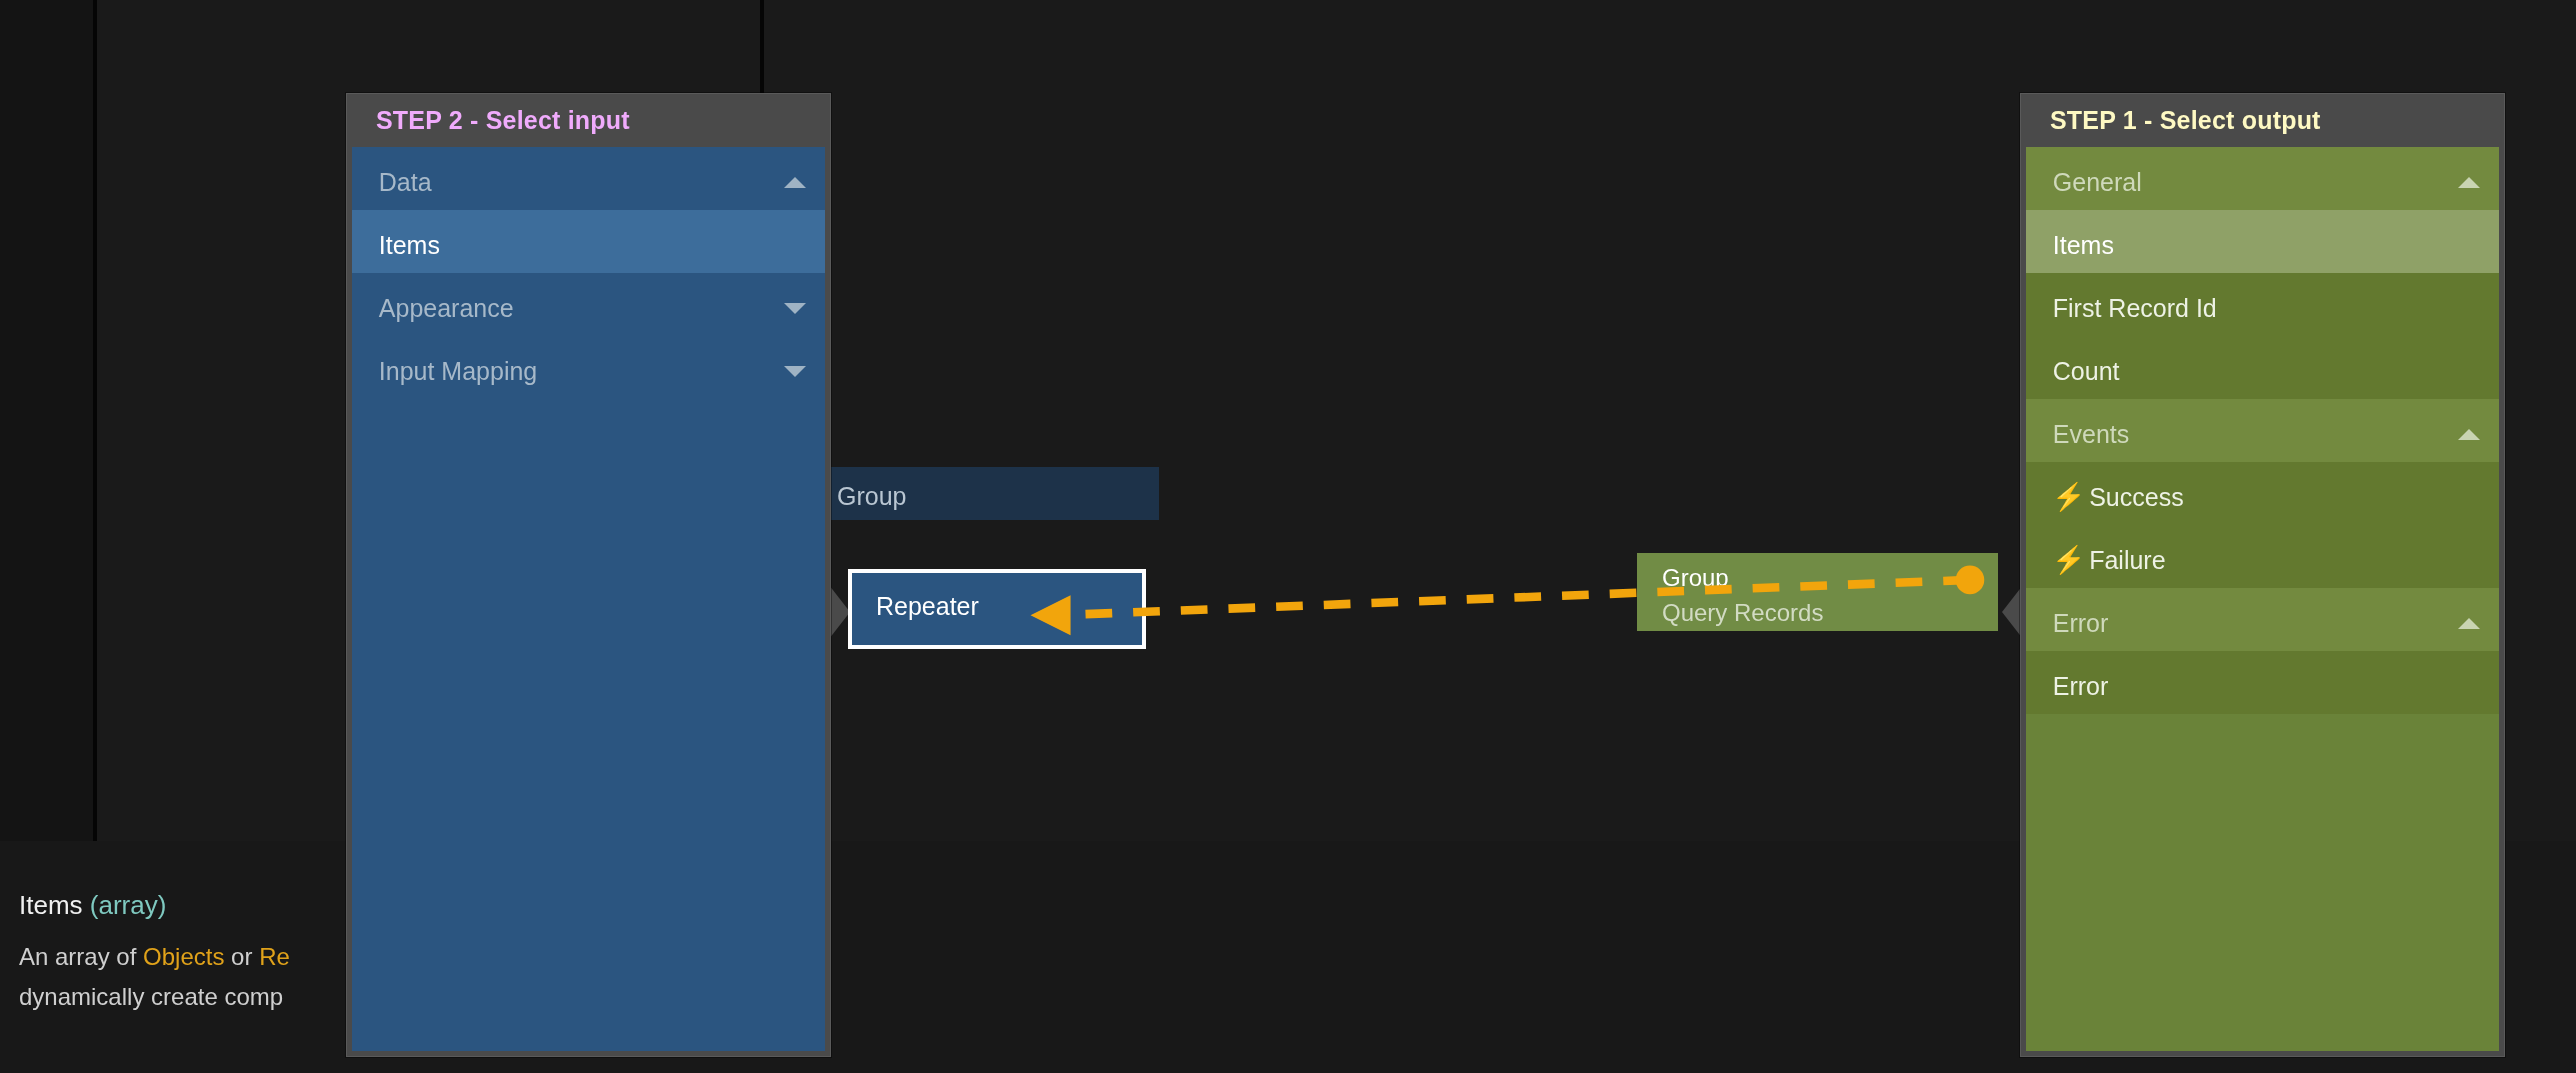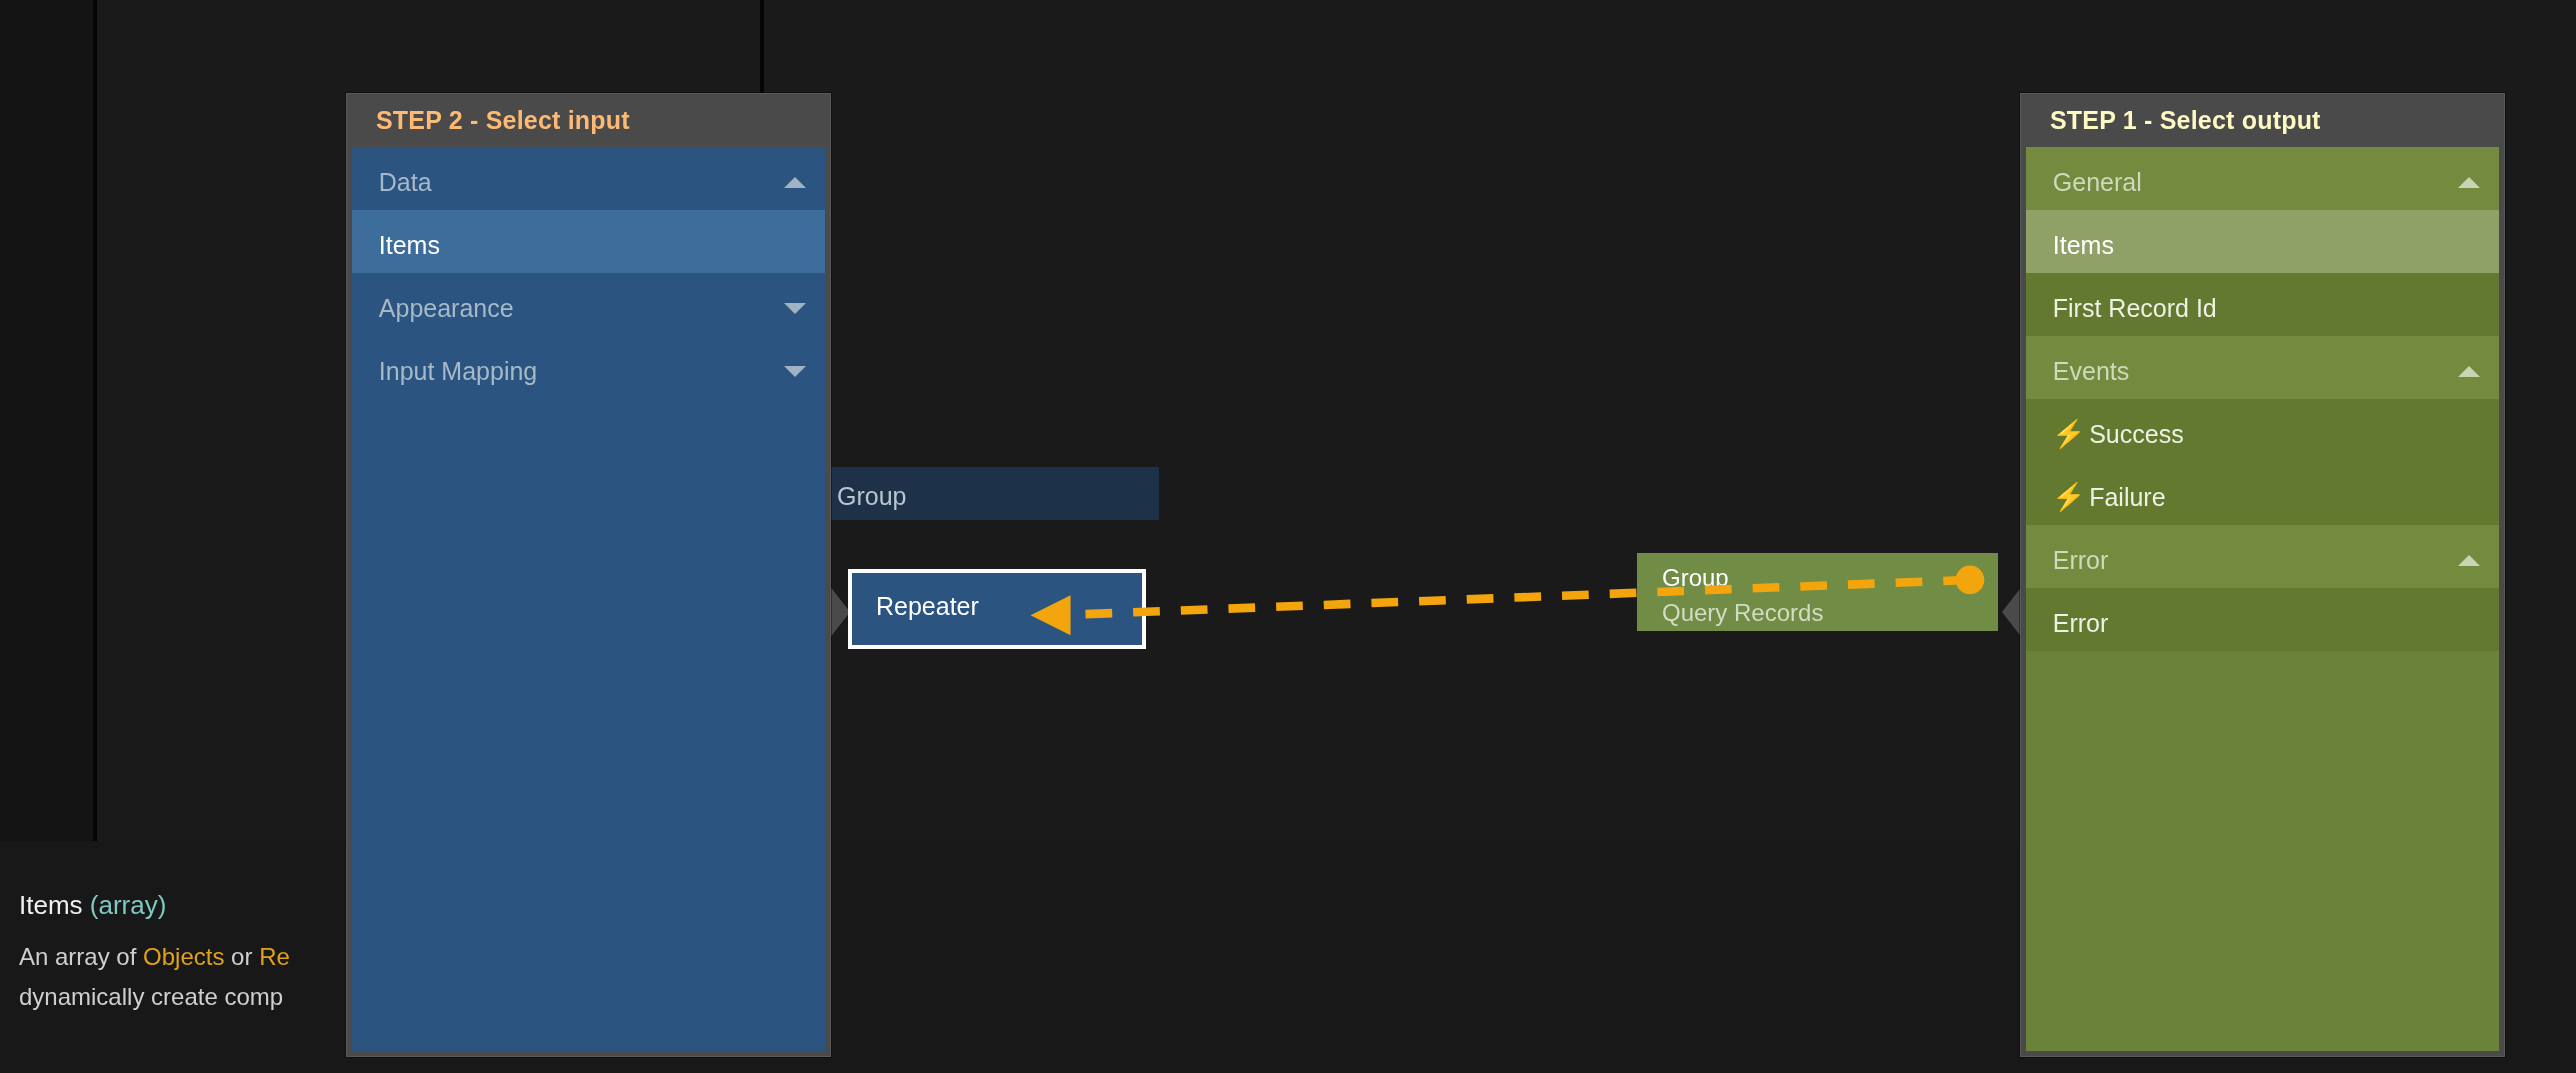--- a/index.html
+++ b/index.html
@@ -175,21 +175,21 @@
     display: inline-block;
     width: 25px;
     margin-right: 11.4px;
     font-size: 27px;
     line-height: 1;
   }
   .row .rowlabel { display: inline-block; }
 
   
   #panel-input { left: 346px; top: 93px; width: 485px; height: 964px; }
-  #panel-input .panel-header .title { color: #fdba74; }
+  #panel-input .panel-header .title { color: #f0abfc; }
   #panel-input .panel-body { background: #2b5580; }
   #panel-input .row.group-row { background: #2b5580; color: #a7b9c9; }
   #panel-input .row.leaf { background: #2f5b86; color: #dbe6ef; }
   #panel-input .row.leaf.selected { background: #3d6d9b; color: #ffffff; }
   #panel-input .row.group-row.first { background: #2b5580; }
   #panel-input .caret.up { border-bottom: 11.4px solid #9fb3c4; }
   #panel-input .caret.down { border-top: 11.4px solid #9fb3c4; }
 
   
   #panel-output { left: 2020px; top: 93px; width: 485px; height: 964px; }
@@ -286,20 +286,23 @@
       </div>
 
       <div class="row leaf selected">
         <span class="rowlabel">Items</span>
       </div>
 
       <div class="row leaf">
         <span class="rowlabel">First Record Id</span>
       </div>
 
+      <div class="row leaf">
+        <span class="rowlabel">Count</span>
+      </div>
 
       <div class="row group-row">
         <span class="rowlabel">Events</span>
         <span class="caret up"></span>
       </div>
 
       <div class="row leaf">
         <span class="bolt">⚡</span>
         <span class="rowlabel">Success</span>
       </div>

